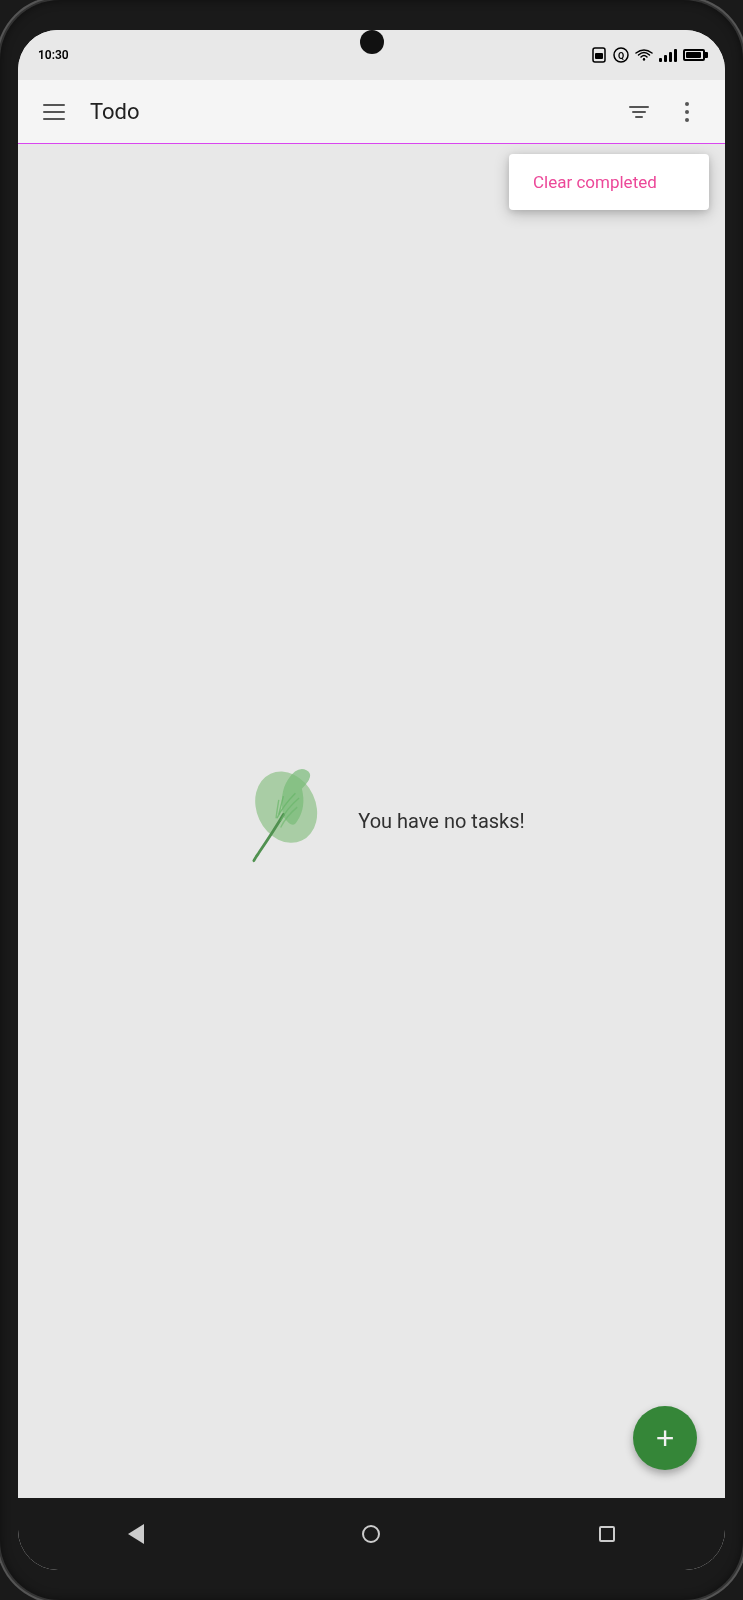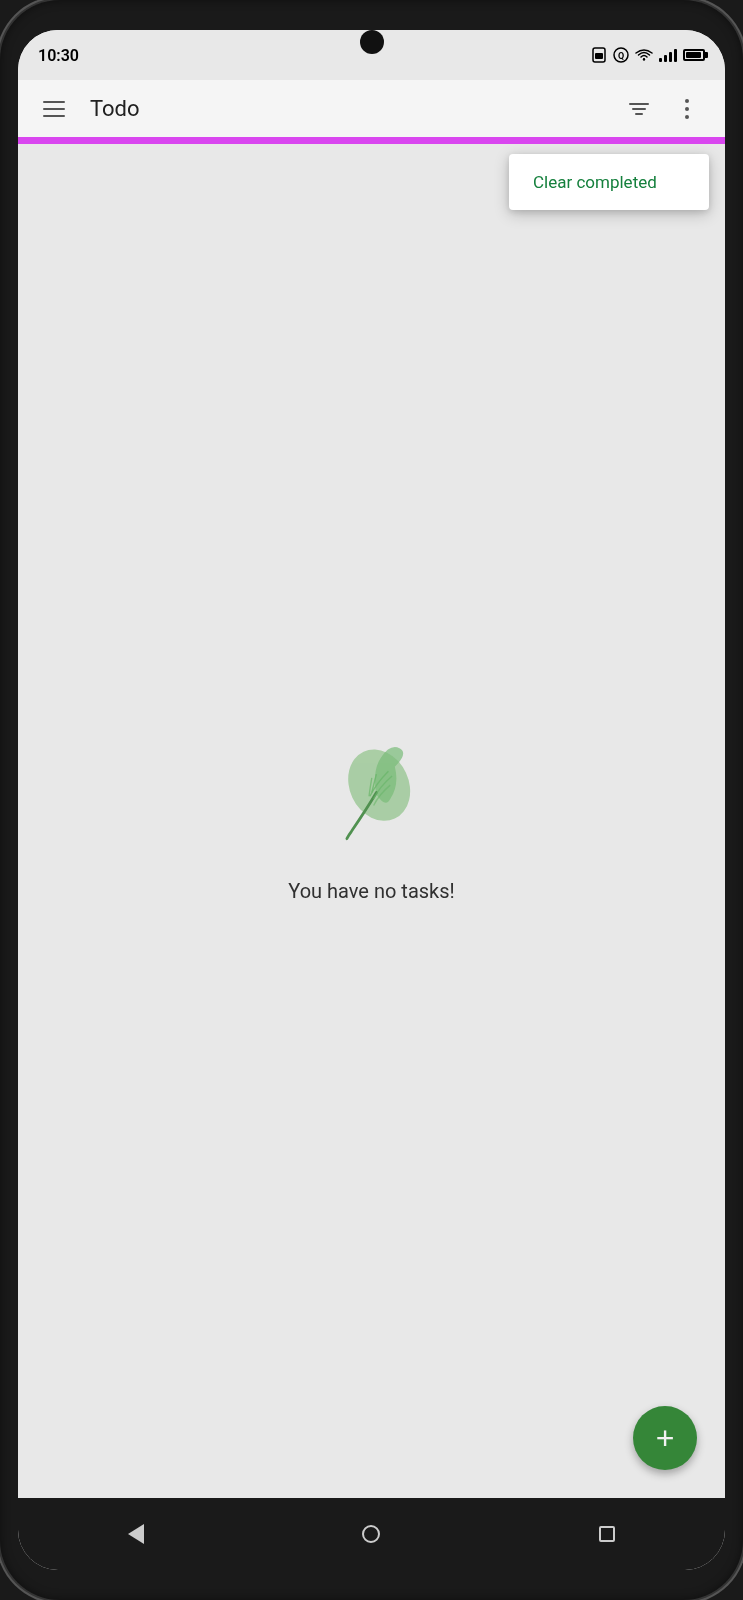--- a/index.html
+++ b/index.html
@@ -41,21 +41,21 @@
       background: #e8e8e8;
       height: 50px;
       display: flex;
       align-items: center;
       justify-content: space-between;
       padding: 0 20px;
       flex-shrink: 0;
     }
 
     .status-time {
-      font-size: 16px;
+      font-size: 12px;
       font-weight: 600;
       color: #000;
     }
 
     .status-icons {
       display: flex;
       align-items: center;
       gap: 6px;
     }
 
@@ -73,21 +73,21 @@
     }
 
     
     .app-bar {
       background: #f5f5f5;
       height: 64px;
       display: flex;
       align-items: center;
       padding: 0 16px;
       flex-shrink: 0;
-      border-bottom: 7px solid #d946ef;
+      border-bottom: 1px solid #d946ef;
     }
 
     .hamburger-btn {
       width: 40px;
       height: 40px;
       display: flex;
       flex-direction: column;
       align-items: center;
       justify-content: center;
       gap: 5px;
@@ -168,21 +168,20 @@
       overflow: hidden;
     }
 
     
     .empty-state {
       position: absolute;
       top: 50%;
       left: 50%;
       transform: translate(-50%, -50%);
       display: flex;
-      flex-direction: column;
       align-items: center;
       gap: 20px;
     }
 
     .feather-icon {
       width: 120px;
       height: 120px;
     }
 
     .empty-text {
@@ -224,21 +223,21 @@
       border-radius: 4px;
       box-shadow: 0 4px 16px rgba(0,0,0,0.2), 0 2px 6px rgba(0,0,0,0.12);
       z-index: 50;
       min-width: 200px;
       overflow: hidden;
     }
 
     .dropdown-item {
       padding: 18px 24px;
       font-size: 17px;
-      color: #15803d;
+      color: #ec4899;
       cursor: pointer;
       display: flex;
       align-items: center;
       font-weight: 400;
     }
 
     
     .nav-bar {
       background: #1a1a1a;
       height: 72px;

